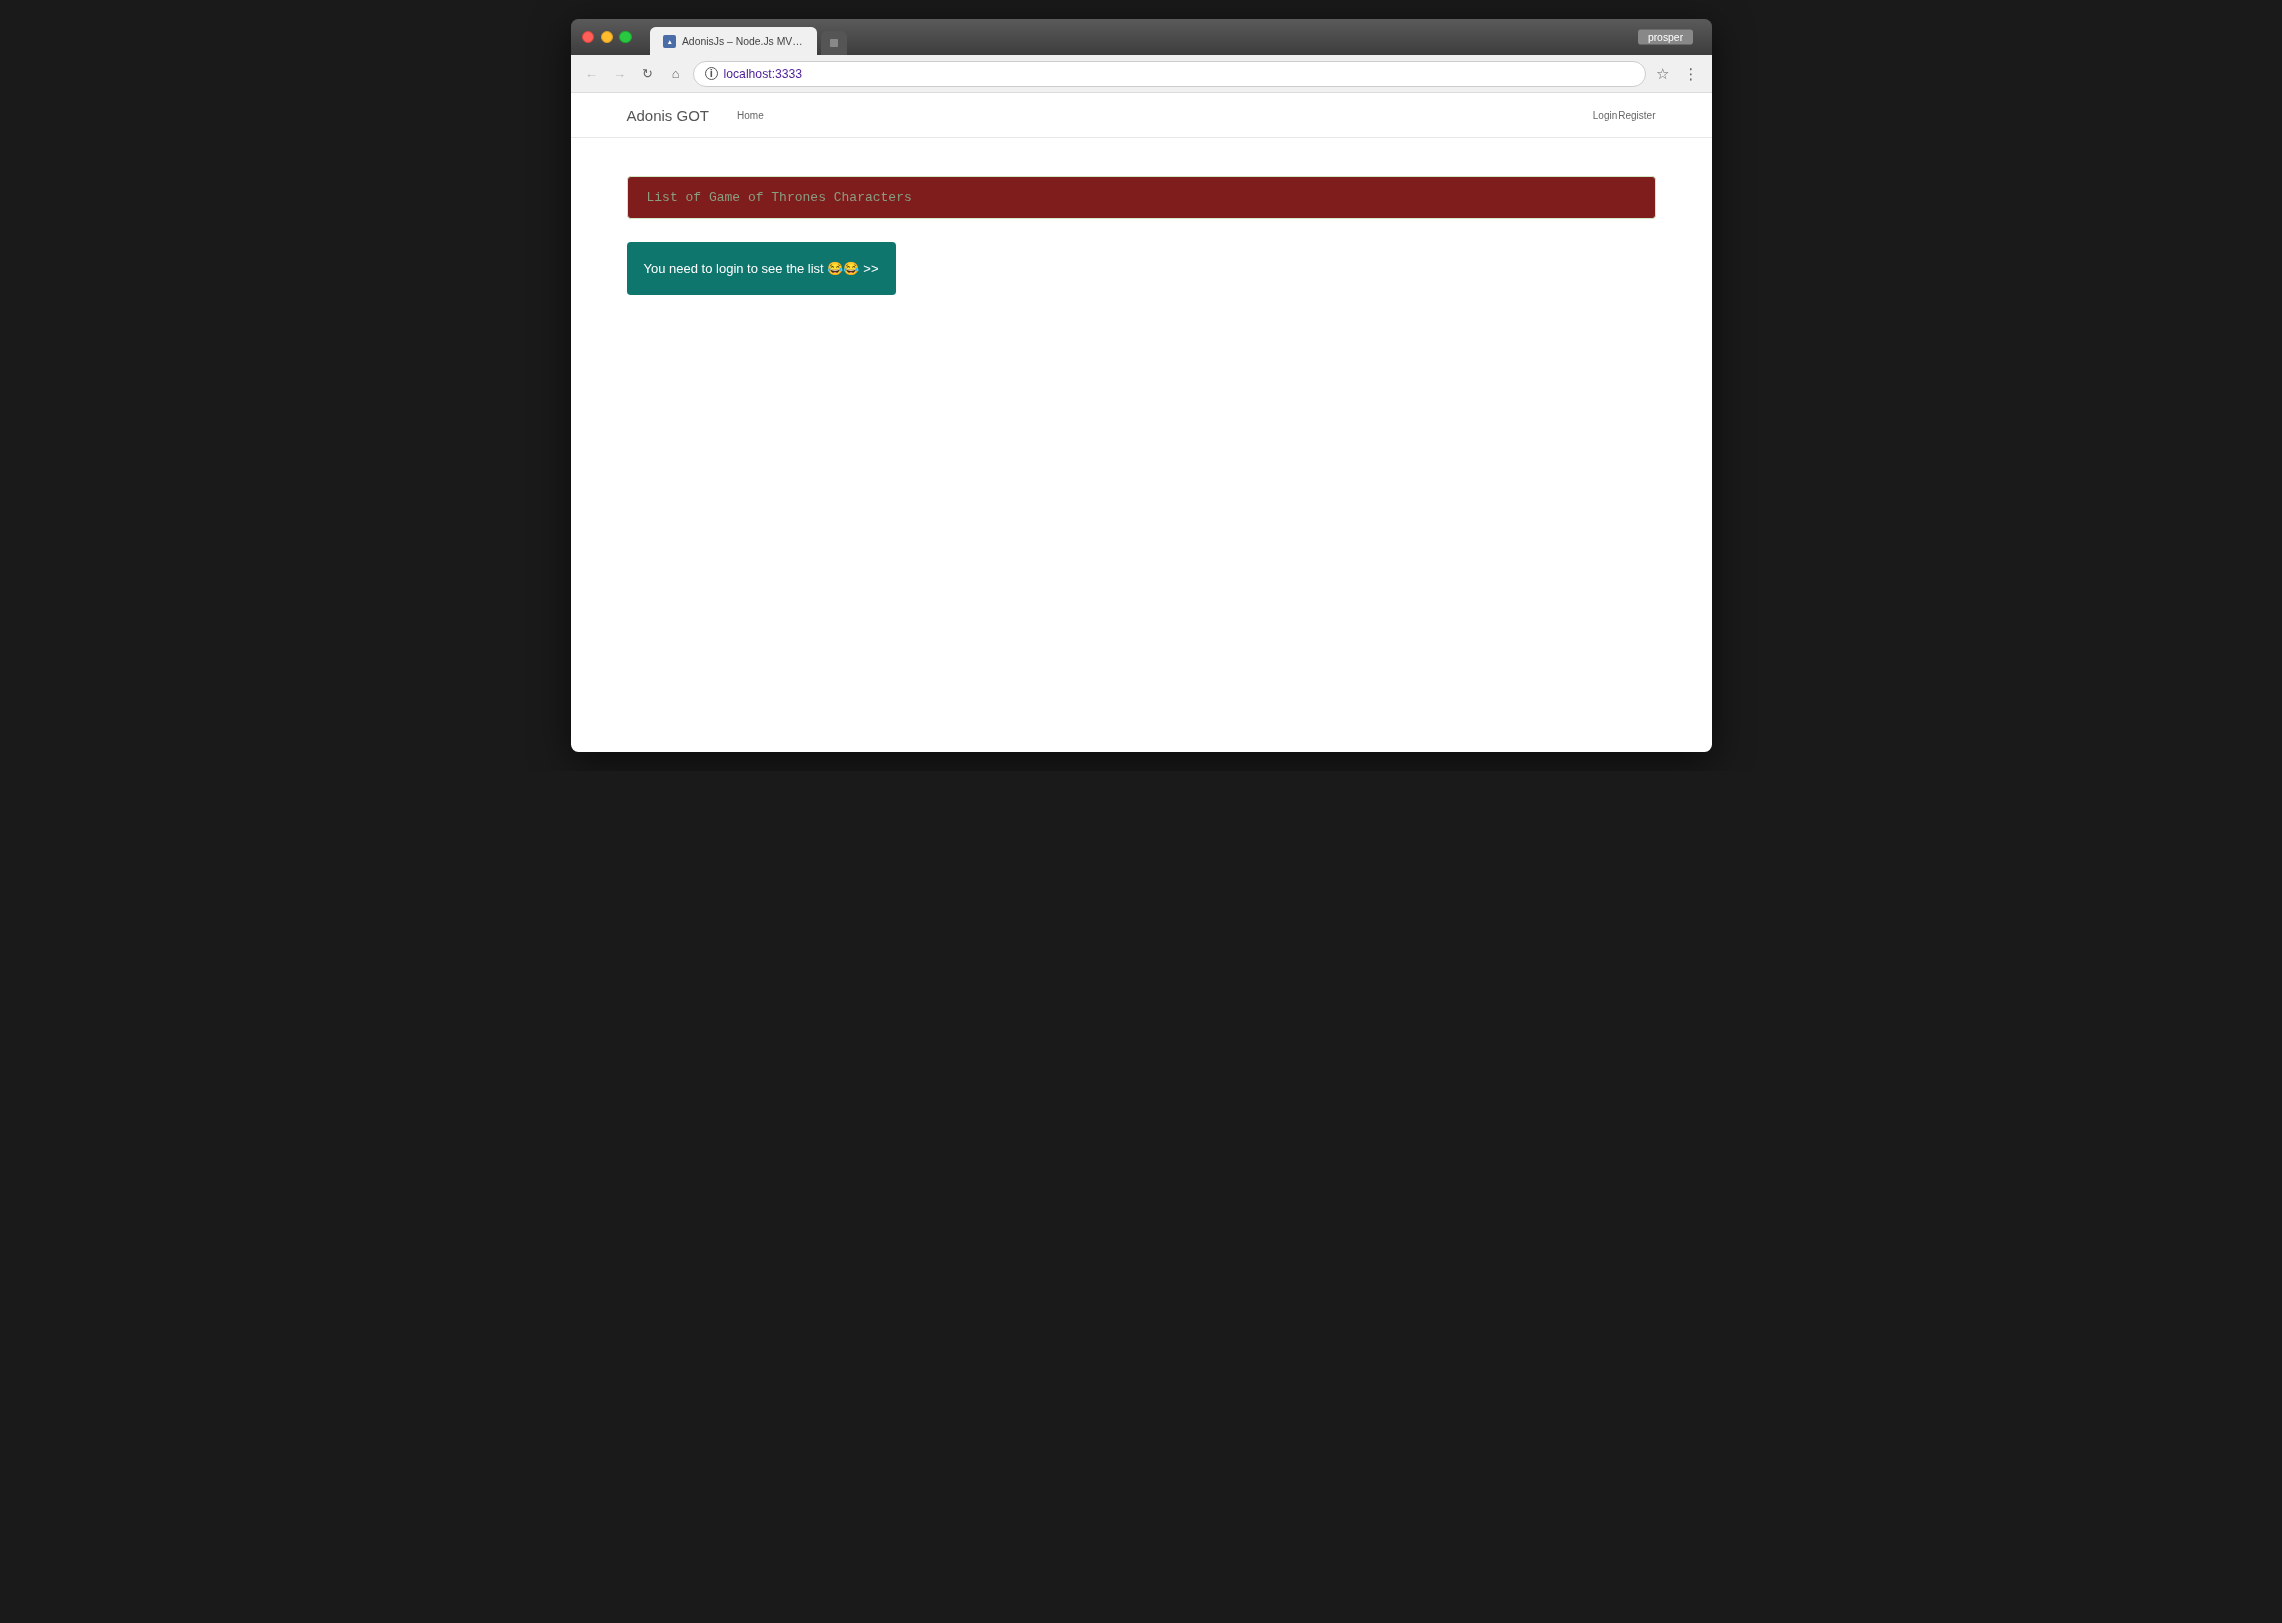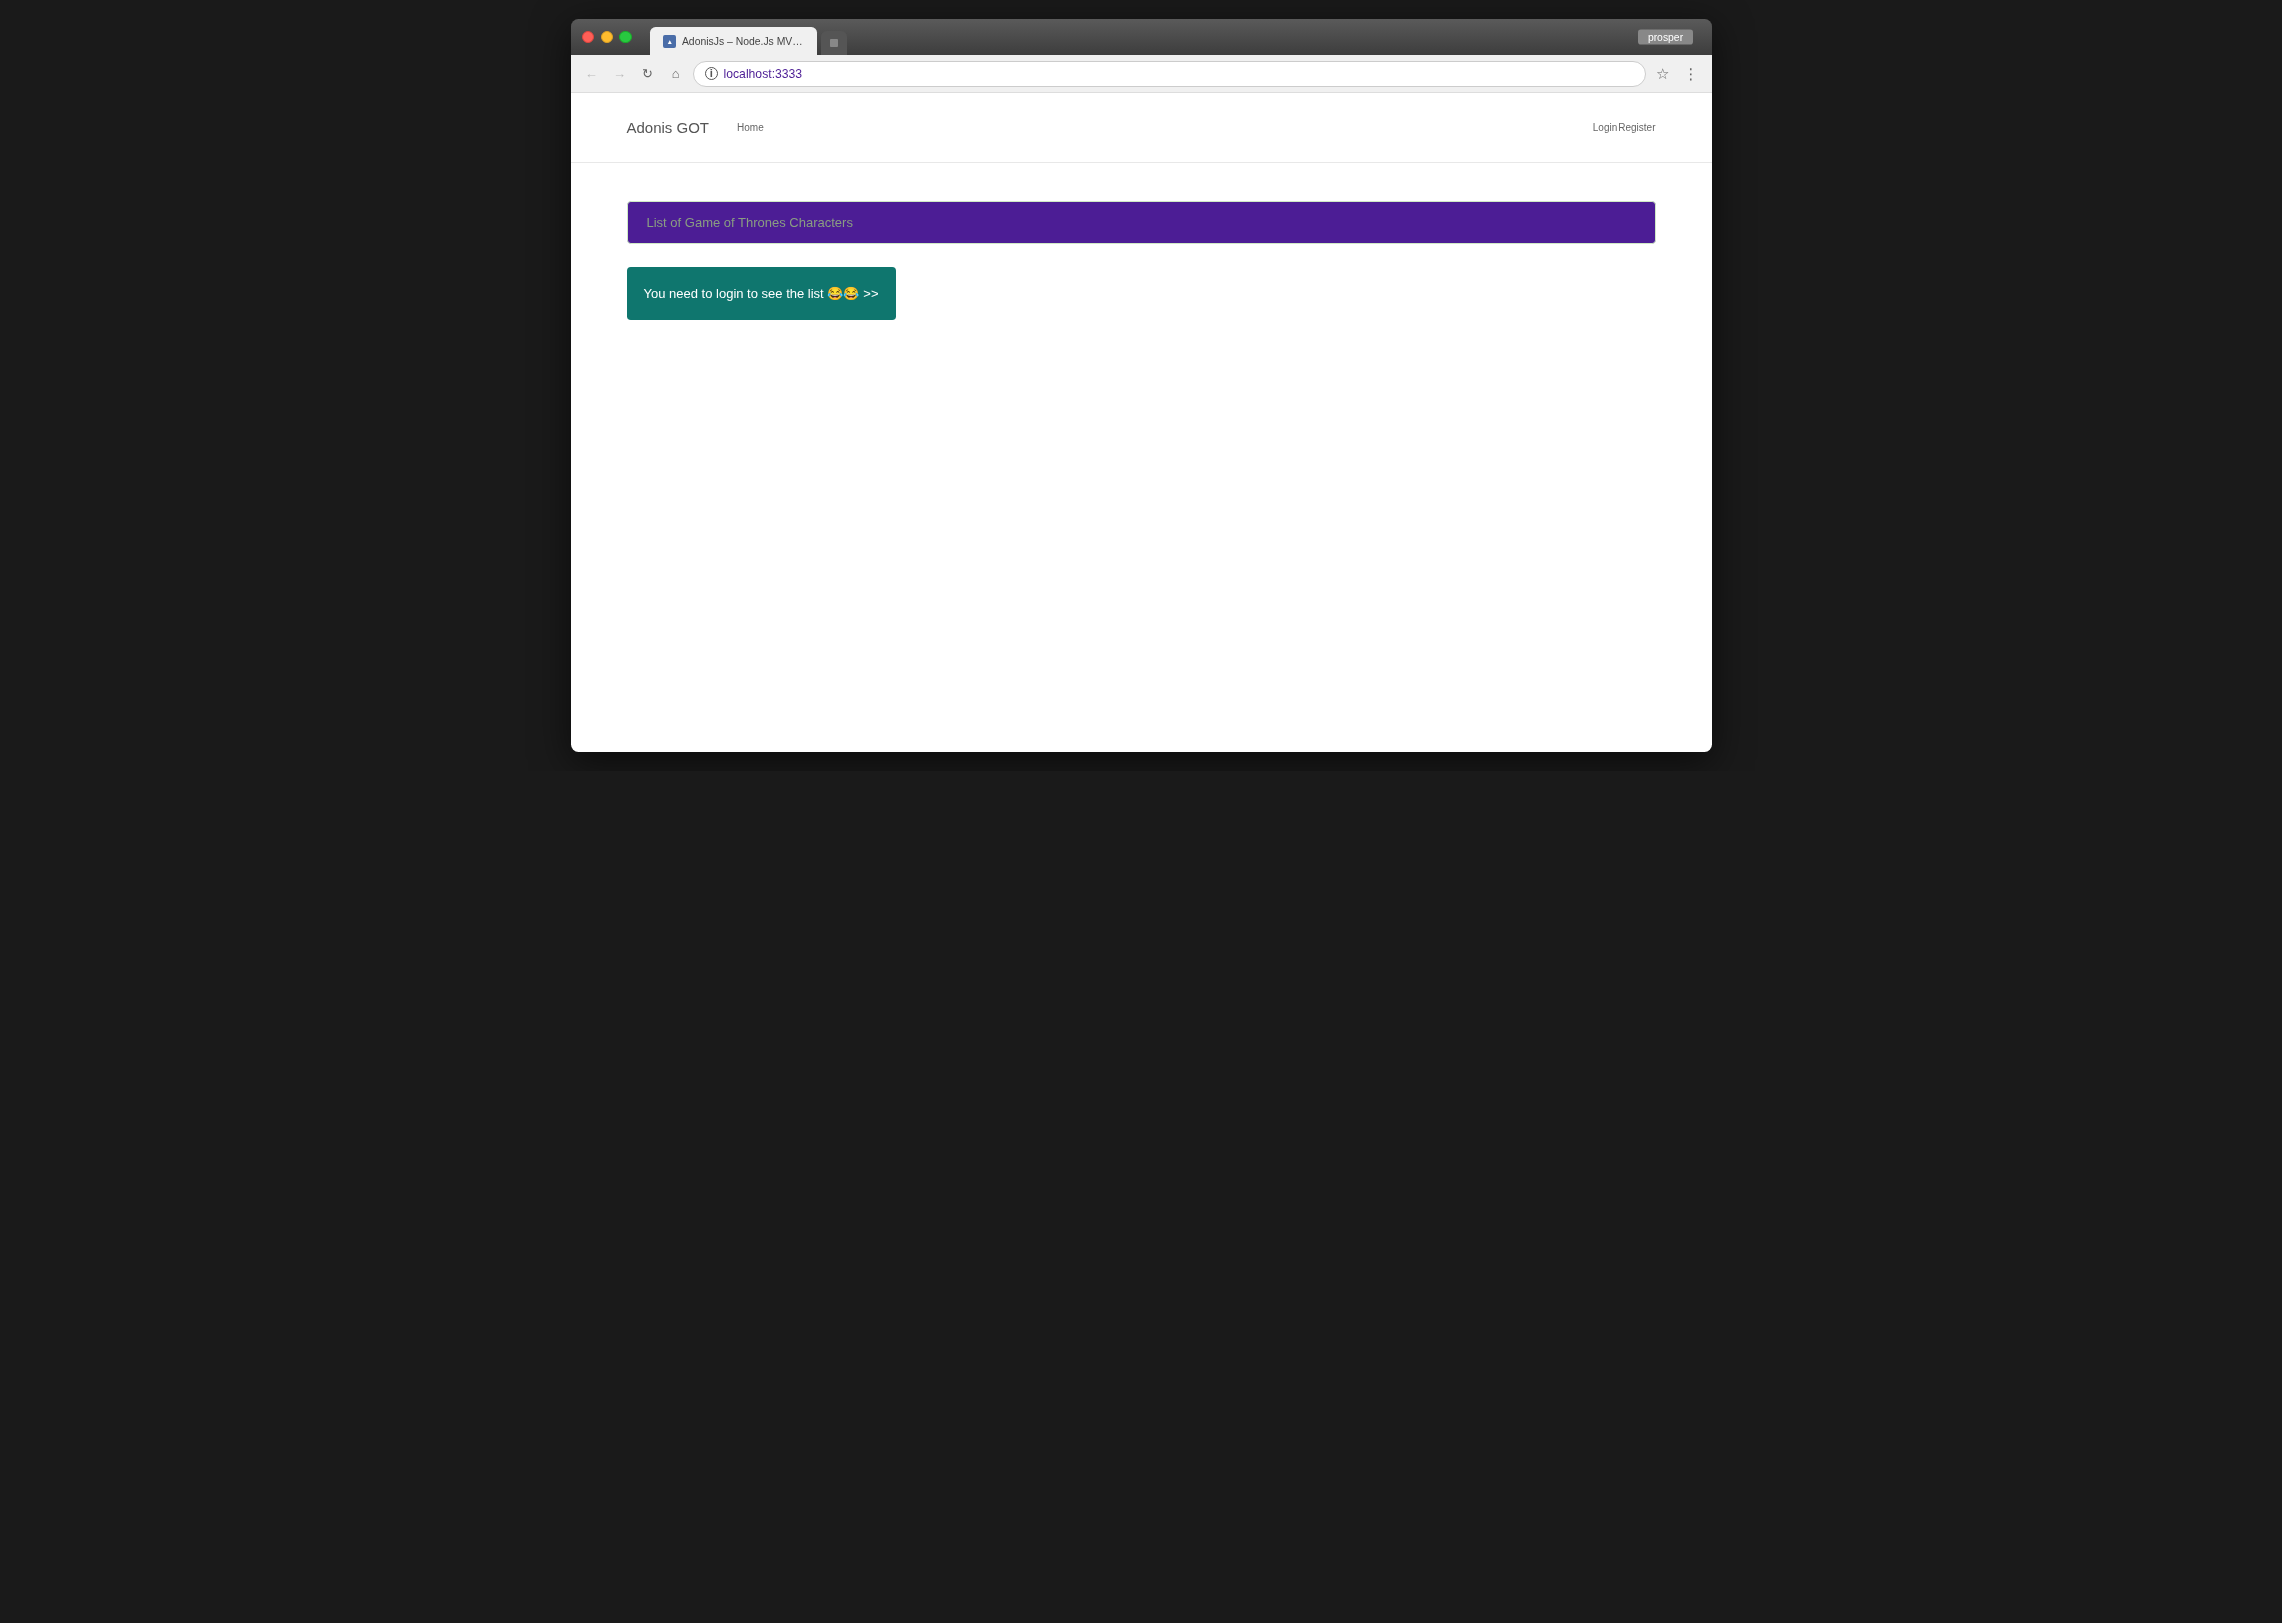--- a/index.html
+++ b/index.html
@@ -184,21 +184,21 @@
     
     .page-content {
       background: white;
       min-height: 659px;
     }
 
     
     .navbar {
       background: white;
       border-bottom: 0.9px solid #e8e8e8;
-      height: 70px;
+      height: 45px;
       display: flex;
       align-items: center;
       padding: 0 56px;
     }
     .navbar-brand {
       font-size: 15px;
       color: #555;
       font-weight: 400;
       margin-right: 28px;
     }
@@ -217,27 +217,28 @@
     .navbar-right {
       display: flex;
       gap: 1px;
     }
 
     
     .main-content {
       padding: 38px 56px;
     }
     .alert-light-green {
-      background-color: #4c1d95;
+      background-color: #7f1d1d;
       border: 0.9px solid #d0e9c6;
       border-radius: 3.8px;
       padding: 13px 19px;
       color: #8a9e82;
       font-size: 13px;
       margin-bottom: 22.6px;
+      font-family: Liberation Mono, monospace;
     }
     .login-btn {
       display: inline-block;
       background-color: #0f766e;
       color: white;
       border: none;
       border-radius: 3.8px;
       padding: 19px 17px;
       font-size: 13px;
       cursor: pointer;

